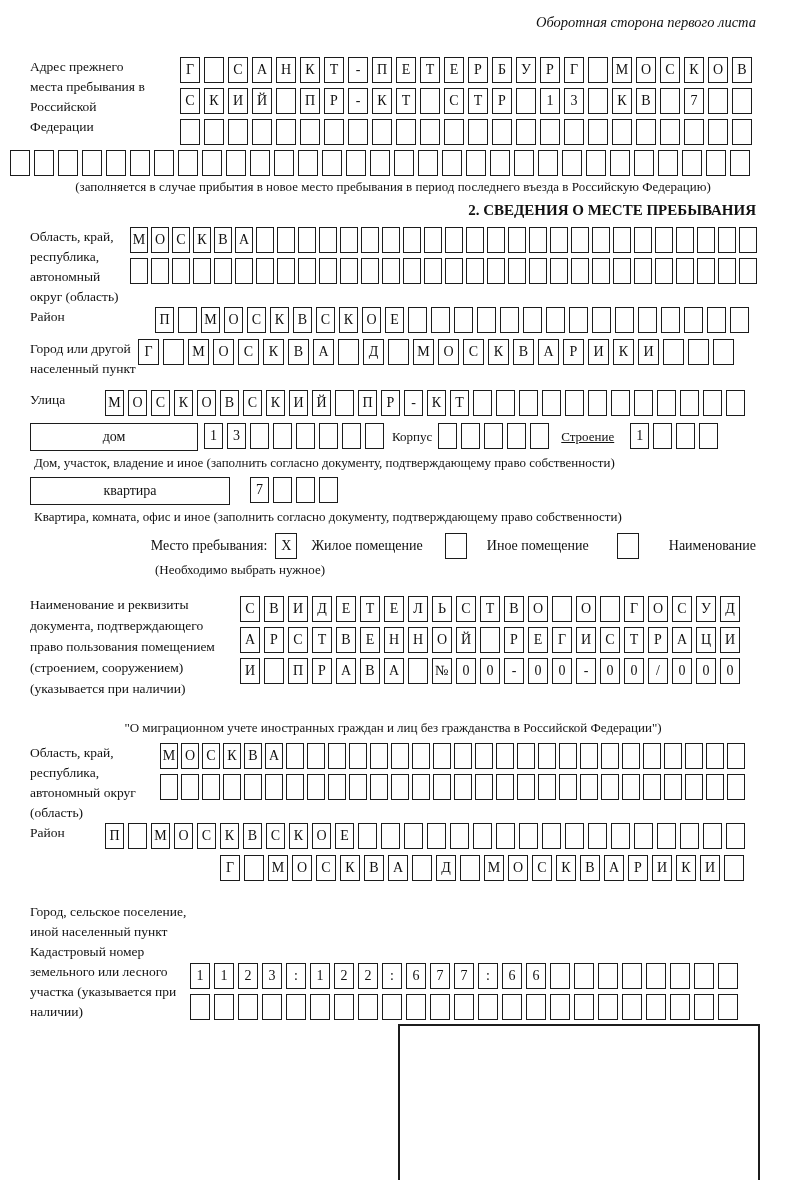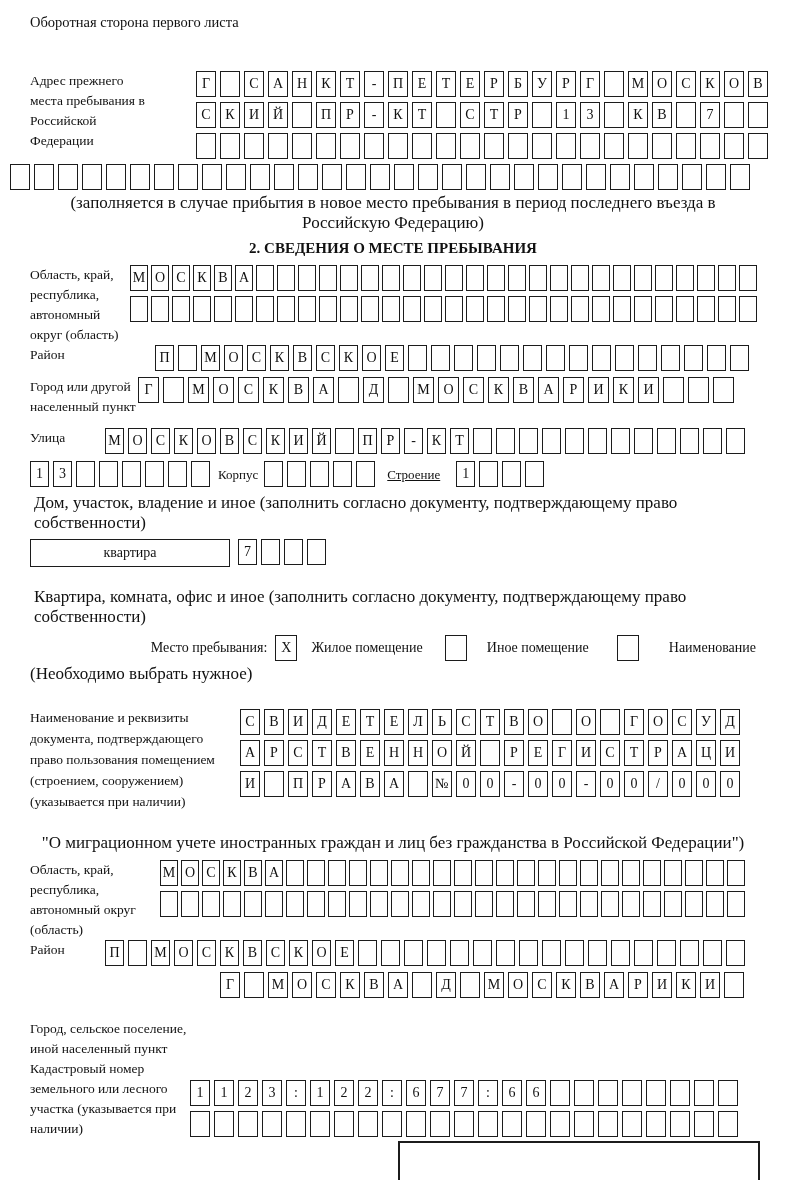--- a/index.html
+++ b/index.html
@@ -6,41 +6,41 @@
   html,body { background:#fff; }
   body {
     width: 800px; height: 1180px;
     font-family: "Liberation Serif", "DejaVu Serif", serif;
     color: #111;
     position: relative;
     overflow: hidden;
   }
   .page { width: 800px; height: 1180px; padding: 14px 44px 10px 30px; }
 
-  .header-note { font-size: 14.5px; margin-bottom: 40px; }
+  .header-note { text-align: right; font-size: 14.5px; margin-bottom: 26px; font-style: italic; }
 
   .frow { display: flex; align-items: flex-start; }
   .lbl { font-size: 13.5px; line-height: 20px; flex: 0 0 auto; }
 
   .cellrows { display: flex; flex-direction: column; }
   .cells { display: flex; flex-wrap: nowrap; margin-bottom: 5px; }
   .cell {
     flex: 0 0 auto;
     height: 26px;
     border: 1.7px solid #1c1c1c;
     display: flex; align-items: center; justify-content: center;
     font-size: 14px; line-height: 1;
     background: #fff;
   }
   .c24 .cell { width: 20px; margin-right: 4px; }
   .c23 .cell { width: 19px; margin-right: 4px; }
   .c25 .cell { width: 21px; margin-right: 4px; }
   .c21 .cell { width: 18px; margin-right: 3px; }
 
-  .caption { font-size: 17px; }
+  .caption { font-size: 13px; }
   .caption.center { text-align: center; }
   .sec-title { text-align: center; font-weight: bold; font-size: 15px; }
 
   .bigbox {
     height: 28px; border: 1.7px solid #1c1c1c;
     display: flex; align-items: center; justify-content: center;
     font-size: 14px; flex: 0 0 auto;
   }
   .inline-lbl { font-size: 13px; line-height: 28px; flex: 0 0 auto; }
 
@@ -54,21 +54,21 @@
   .stamp-box { border: 2px solid #1c1c1c; background: #fff; }
 </style>
 </head>
 <body>
 
 <div class="page">
 
   <div class="header-note">Оборотная сторона первого листа</div>
 
   <div class="frow">
-    <div class="lbl" style="width:118px; margin-right:48px;">Адрес прежнего места пребывания в Российской Федерации</div>
+    <div class="lbl" style="width:118px; margin-right:32px;">Адрес прежнего места пребывания в Российской Федерации</div>
     <div class="cellrows">
       <div class="cells c24">
           <div class="cell">Г</div>
           <div class="cell"></div>
           <div class="cell">С</div>
           <div class="cell">А</div>
           <div class="cell">Н</div>
           <div class="cell">К</div>
           <div class="cell">Т</div>
           <div class="cell">-</div>
@@ -171,21 +171,21 @@
       <div class="cell"></div>
       <div class="cell"></div>
       <div class="cell"></div>
       <div class="cell"></div>
       <div class="cell"></div>
       <div class="cell"></div>
       <div class="cell"></div>
     </div>
   <div class="caption center" style="margin-bottom:7px;">(заполняется в случае прибытия в новое место пребывания в период последнего въезда в Российскую Федерацию)</div>
 
-  <div class="sec-title" style="margin-bottom:8px;">2. СВЕДЕНИЯ О МЕСТЕ ПРЕБЫВАНИЯ</div>
+  <div class="sec-title" style="margin-bottom:8px;text-align:right;">2. СВЕДЕНИЯ О МЕСТЕ ПРЕБЫВАНИЯ</div>
 
   <div class="frow">
     <div class="lbl" style="width:100px;">Область, край, республика, автономный округ (область)</div>
     <div class="cellrows" style="min-height:80px;">
       <div class="cells c21">
           <div class="cell">М</div>
           <div class="cell">О</div>
           <div class="cell">С</div>
           <div class="cell">К</div>
           <div class="cell">В</div>
@@ -340,20 +340,21 @@
         <div class="cell"></div>
         <div class="cell"></div>
         <div class="cell"></div>
         <div class="cell"></div>
         <div class="cell"></div>
         <div class="cell"></div>
       </div>
   </div>
 
   <div class="frow" style="margin-bottom:4px;">
+    <div class="bigbox" style="width:168px; margin-right:6px;">дом</div>
     <div class="cells c23" style="margin-bottom:0;">
         <div class="cell">1</div>
         <div class="cell">3</div>
         <div class="cell"></div>
         <div class="cell"></div>
         <div class="cell"></div>
         <div class="cell"></div>
         <div class="cell"></div>
         <div class="cell"></div>
       </div>
@@ -368,41 +369,41 @@
     <div class="inline-lbl" style="margin:0 16px 0 8px;text-decoration:underline;">Строение</div>
     <div class="cells c23" style="margin-bottom:0;">
         <div class="cell">1</div>
         <div class="cell"></div>
         <div class="cell"></div>
         <div class="cell"></div>
       </div>
   </div>
   <div class="caption" style="margin:2px 0 6px 4px;">Дом, участок, владение и иное (заполнить согласно документу, подтверждающему право собственности)</div>
 
-  <div class="frow" style="margin-bottom:20px;">
+  <div class="frow" style="margin-bottom:4px;gap:12px;">
     <div class="bigbox" style="width:200px; margin-right:8px;">квартира</div>
     <div class="cells c23" style="margin-bottom:0;">
         <div class="cell">7</div>
         <div class="cell"></div>
         <div class="cell"></div>
         <div class="cell"></div>
       </div>
   </div>
   <div class="caption" style="margin:2px 0 8px 4px;">Квартира, комната, офис и иное (заполнить согласно документу, подтверждающему право собственности)</div>
 
   <div class="mesto-row">
     <span>Место пребывания:</span>
     <div class="checkbox" style="margin-left:8px;">X</div>
     <span style="margin-left:14px;">Жилое помещение</span>
     <div class="checkbox" style="margin-left:22px;"></div>
     <span style="margin-left:20px;">Иное помещение</span>
     <div class="checkbox" style="margin-left:28px;"></div>
     <span style="margin-left:30px;">Наименование</span>
   </div>
-  <div class="caption" style="margin:3px 0 23px 0; width:420px; text-align:left;">(Необходимо выбрать нужное)</div>
+  <div class="caption" style="margin:3px 0 16px 0; width:420px; text-align:center;">(Необходимо выбрать нужное)</div>
 
   <div class="frow">
     <div class="lbl" style="width:200px; margin-right:10px; line-height:21px;">Наименование и реквизиты документа, подтверждающего право пользования помещением (строением, сооружением) (указывается при наличии)</div>
     <div class="cellrows" style="min-height:126px; padding-top:2px;">
       <div class="cells c24">
           <div class="cell">С</div>
           <div class="cell">В</div>
           <div class="cell">И</div>
           <div class="cell">Д</div>
           <div class="cell">Е</div>

